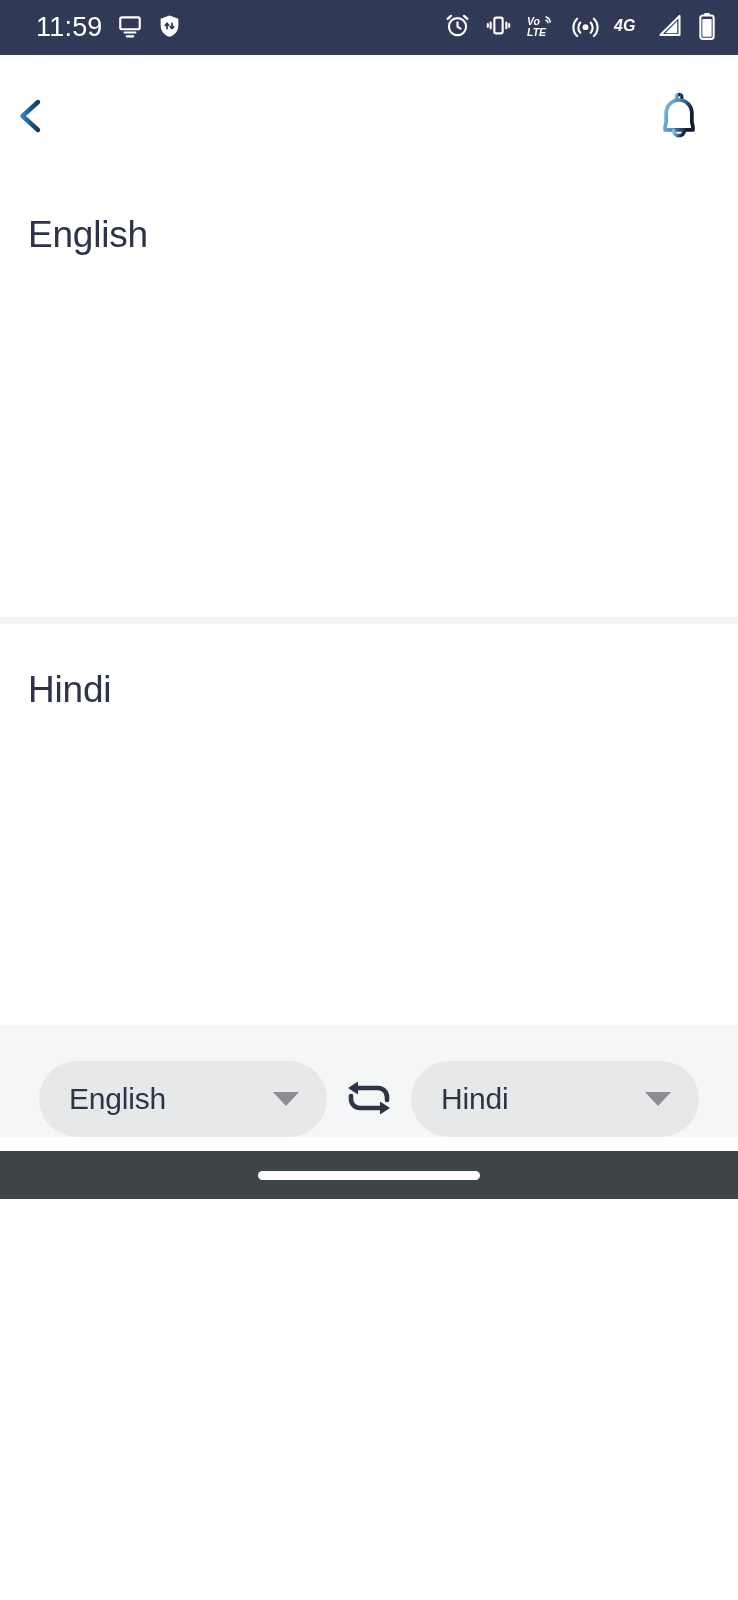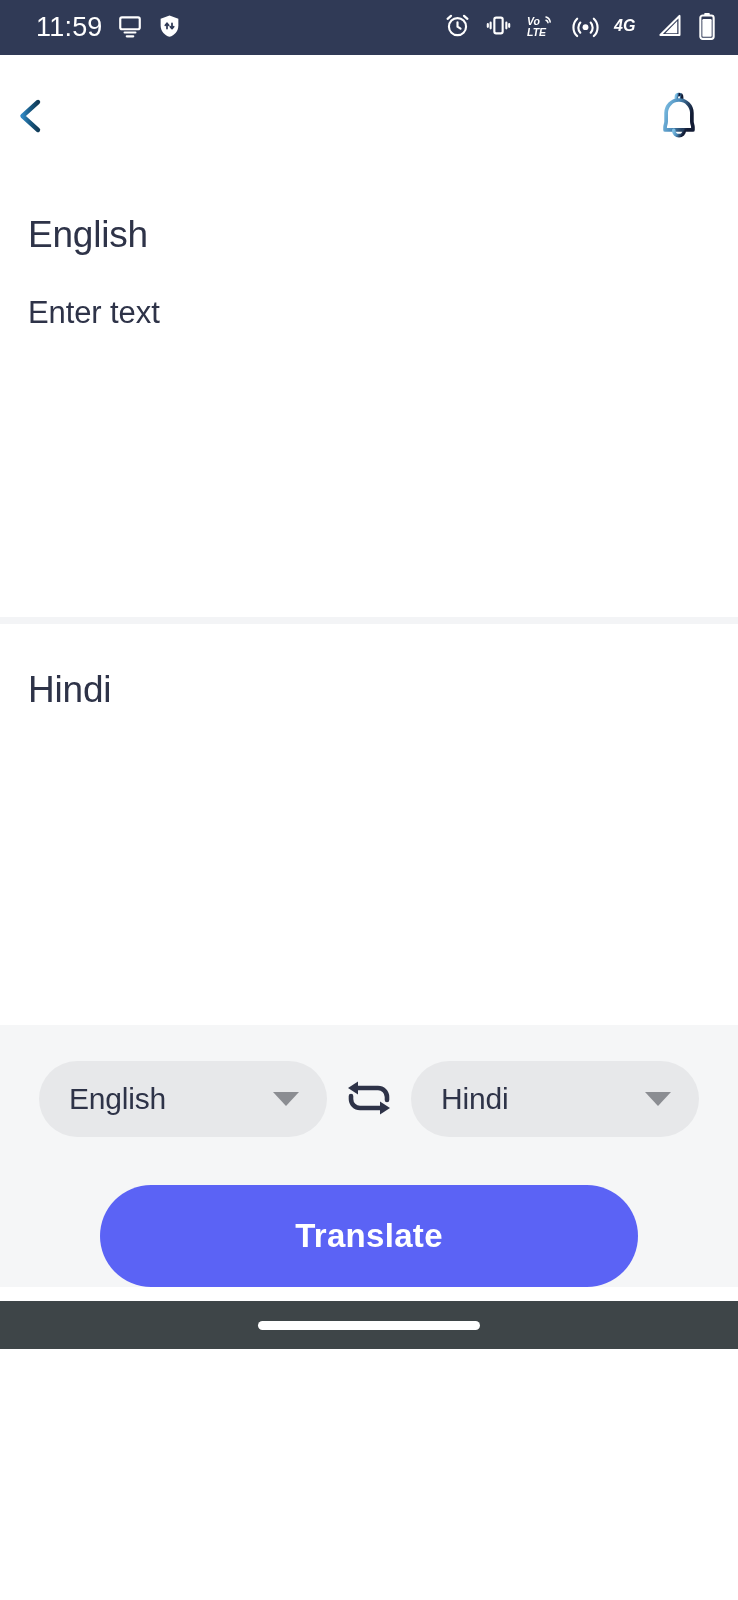--- a/index.html
+++ b/index.html
@@ -335,21 +335,20 @@
           <path d="M21.7 10.5 V8.8 C21.7 7.5 22.7 6.5 24 6.5" stroke="url(#bellGrad)" stroke-width="3" fill="none" stroke-linecap="round"></path>
           <path d="M12 37 V34.5 C12 32.8 12.9 31.9 12.9 29.8 V22.5 C12.9 16.3 17.8 11.2 24 11.2 C30.2 11.2 35.1 16.3 35.1 22.5 V29.8 C35.1 31.9 36 32.8 36 34.5 V37 Z" fill="none" stroke="url(#bellGrad)" stroke-width="3.2" stroke-linejoin="round"></path>
           <path d="M19.5 37.4 C19.5 40 21.5 42 24 42 C26.5 42 28.5 40 28.5 37.4" fill="none" stroke="url(#bellGrad)" stroke-width="3.2" stroke-linecap="round"></path>
         </svg>
       </span>
     </button>
   </div>
 
   <div class="source-panel">
     <div class="lang-heading">English</div>
-    <textarea class="enter-text" placeholder="Enter text" style=""></textarea>
   </div>
 
   <div class="panel-divider"></div>
 
   <div class="target-panel">
     <div class="lang-heading">Hindi</div>
     <div class="target-output"></div>
   </div>
 
   <div class="controls">
@@ -371,22 +370,19 @@
           </svg>
         </span>
       </button>
 
       <button class="lang-pill">
         <span class="lang-pill-label">Hindi</span>
         <span class="caret"></span>
       </button>
     </div>
 
-    <div class="translate-wrap">
-      <button class="translate-btn">Translate</button>
-    </div>
   </div>
 
   <div class="nav-bar">
     <div class="nav-pill"></div>
   </div>
 
 </div>
 
 </body></html>

